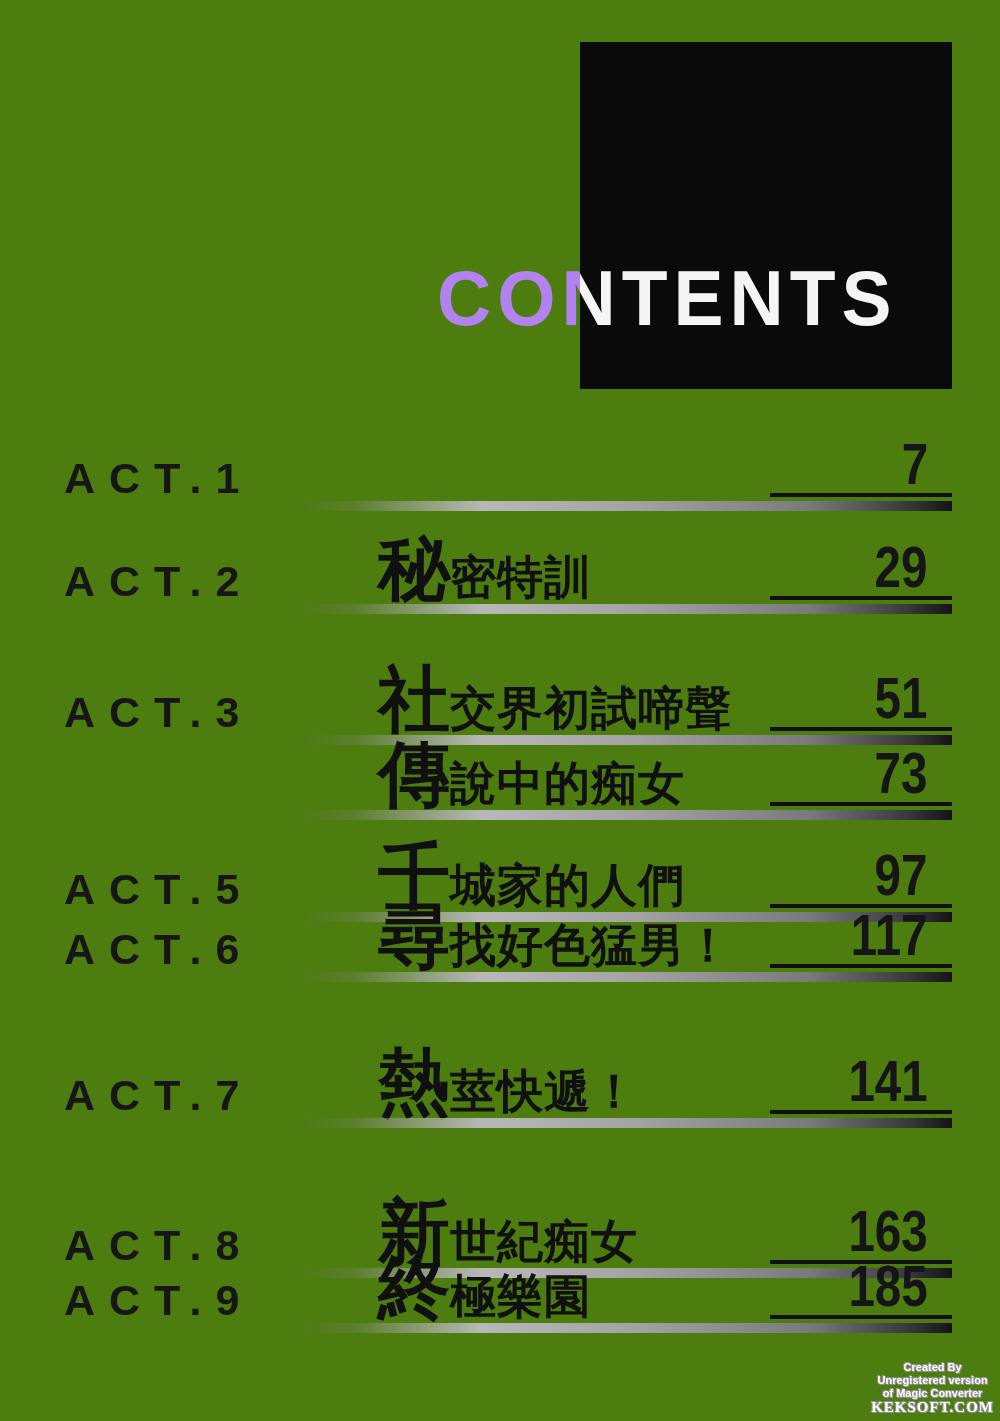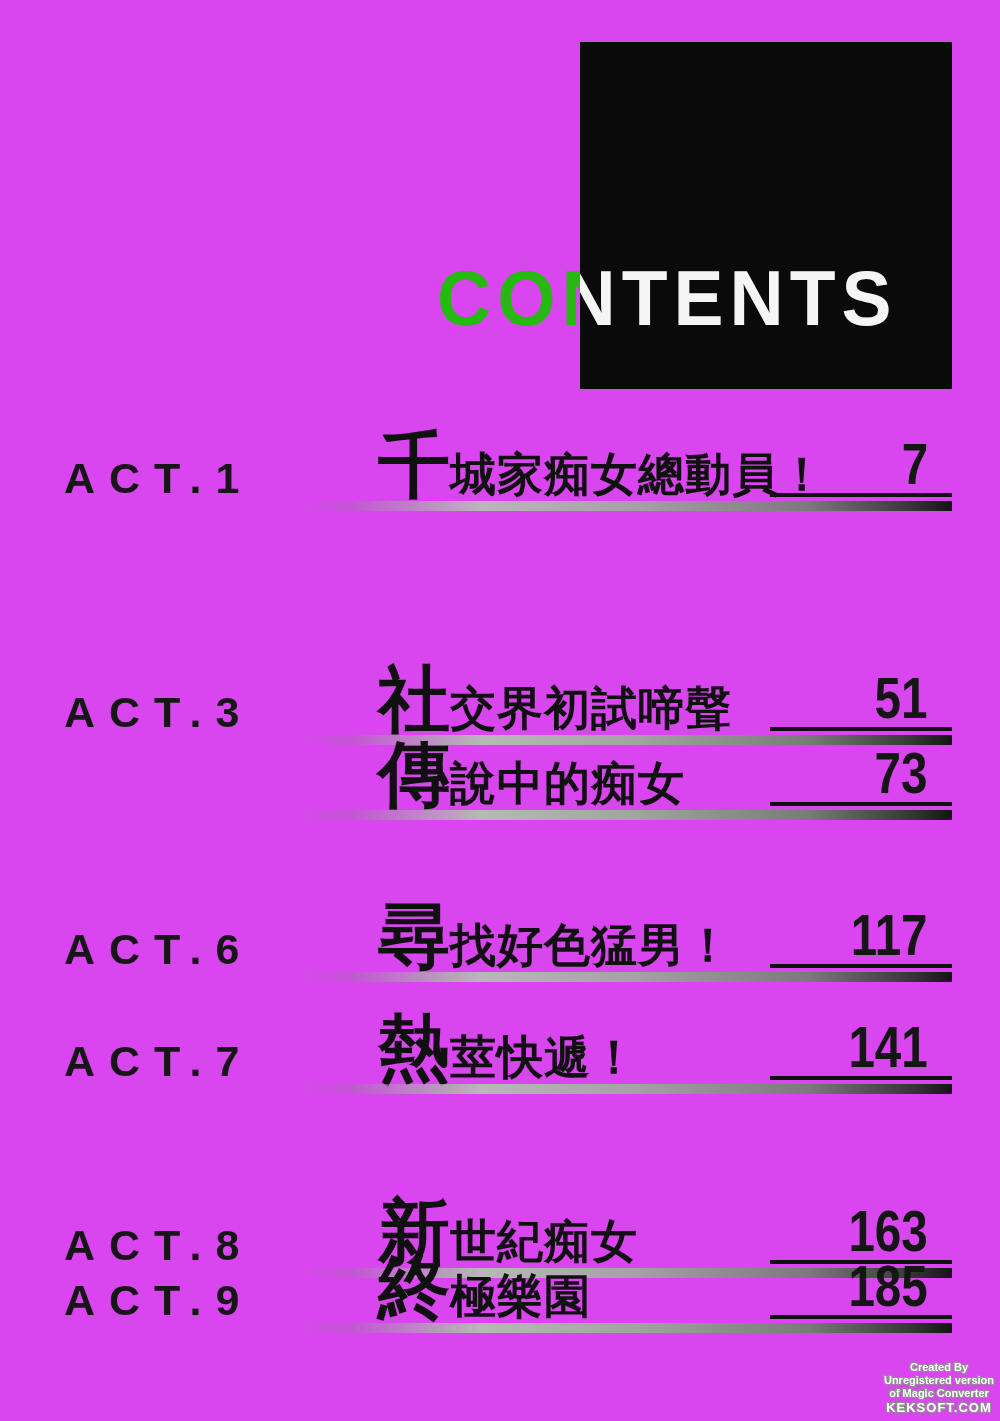--- a/index.html
+++ b/index.html
@@ -5,21 +5,21 @@
   html, body { margin: 0; padding: 0; }
   body {
     width: 1000px; height: 1421px;
     background: #ffffff;
     font-family: "Liberation Sans", sans-serif;
     overflow: hidden;
   }
   .page {
     position: relative;
     width: 1000px; height: 1421px;
-    background: #d946ef;
+    background: #4d7c0f;
   }
 
   
   .banner-box {
     position: absolute;
     left: 580px; top: 42px;
     width: 372px; height: 347px;
     background: #0a0a0a;
   }
   .contents-title {
@@ -104,66 +104,80 @@
     text-align: center;
     color: #ffffff;
     font-size: 11px; line-height: 13px;
     font-weight: bold;
     text-shadow:
       -1px 0 #8f8f8f, 1px 0 #8f8f8f,
       0 -1px #8f8f8f, 0 1px #8f8f8f,
       -1px -1px #9a9a9a, 1px 1px #9a9a9a;
   }
   .watermark .wm-brand {
-    font-size: 13px; line-height: 15px;
+    font-size: 15px; line-height: 15px;
     letter-spacing: 1px;
+    font-family: Liberation Serif, serif;
   }
 </style>
 </head>
 <body>
 
 <div class="page">
 
   <div class="banner-box"></div>
   <div class="contents-title">CONTENTS</div>
 
   <div class="toc-row" style="top:425px">
     <span class="act-label">ACT.1</span>
-    <div class="chapter-title"><span class="chapter-lead">千</span><span class="chapter-rest">城家痴女總動員！</span></div>
     <div class="page-number">7</div>
     <div class="number-rule"></div>
     <div class="divider-bar"></div>
   </div>
 
+  <div class="toc-row" style="top:528px">
+    <span class="act-label">ACT.2</span>
+    <div class="chapter-title"><span class="chapter-lead">秘</span><span class="chapter-rest">密特訓</span></div>
+    <div class="page-number">29</div>
+    <div class="number-rule"></div>
+    <div class="divider-bar"></div>
+  </div>
 
   <div class="toc-row" style="top:659px">
     <span class="act-label">ACT.3</span>
     <div class="chapter-title"><span class="chapter-lead">社</span><span class="chapter-rest">交界初試啼聲</span></div>
     <div class="page-number">51</div>
     <div class="number-rule"></div>
     <div class="divider-bar"></div>
   </div>
 
   <div class="toc-row" style="top:734px">
     <div class="chapter-title"><span class="chapter-lead">傳</span><span class="chapter-rest">說中的痴女</span></div>
     <div class="page-number">73</div>
     <div class="number-rule"></div>
     <div class="divider-bar"></div>
   </div>
 
+  <div class="toc-row" style="top:836px">
+    <span class="act-label">ACT.5</span>
+    <div class="chapter-title"><span class="chapter-lead">千</span><span class="chapter-rest">城家的人們</span></div>
+    <div class="page-number">97</div>
+    <div class="number-rule"></div>
+    <div class="divider-bar"></div>
+  </div>
 
   <div class="toc-row" style="top:896px">
     <span class="act-label">ACT.6</span>
     <div class="chapter-title"><span class="chapter-lead">尋</span><span class="chapter-rest">找好色猛男！</span></div>
     <div class="page-number">117</div>
     <div class="number-rule"></div>
     <div class="divider-bar"></div>
   </div>
 
-  <div class="toc-row" style="top:1008px">
+  <div class="toc-row" style="top:1042px">
     <span class="act-label">ACT.7</span>
     <div class="chapter-title"><span class="chapter-lead">熱</span><span class="chapter-rest">莖快遞！</span></div>
     <div class="page-number">141</div>
     <div class="number-rule"></div>
     <div class="divider-bar"></div>
   </div>
 
   <div class="toc-row" style="top:1192px">
     <span class="act-label">ACT.8</span>
     <div class="chapter-title"><span class="chapter-lead">新</span><span class="chapter-rest">世紀痴女</span></div>

